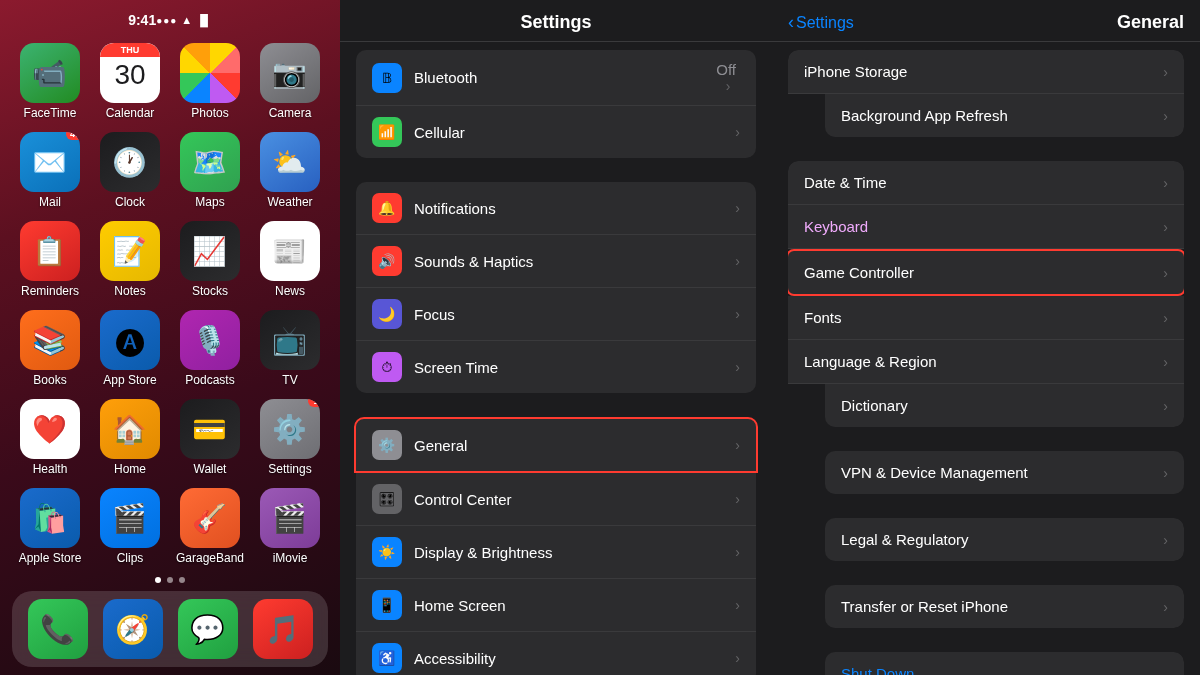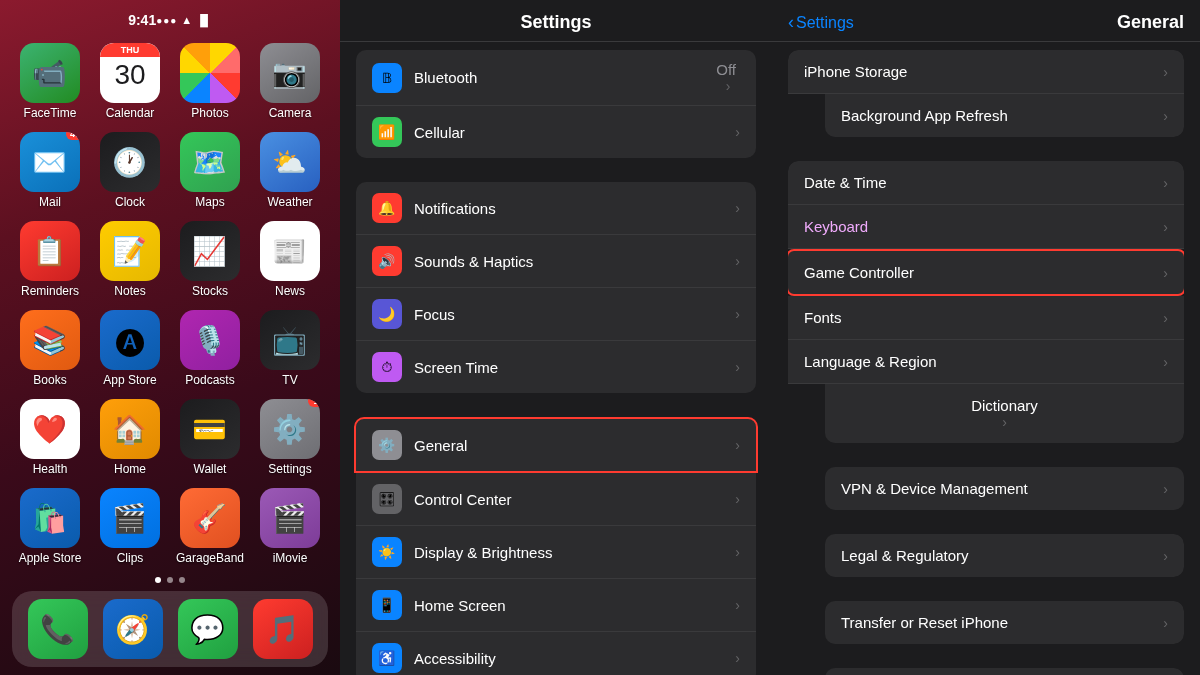--- a/index.html
+++ b/index.html
@@ -670,21 +670,21 @@
         <span class="chevron">›</span>
       </div>
     </div>
           <div class="general-row" style="border-radius: 0px;">
       <span class="general-row-label" style="color:white;">Language &amp; Region</span>
       <div style="display:flex;align-items:center;">
 
         <span class="chevron">›</span>
       </div>
     </div>
-          <div class="general-row" style="border-radius: 0px 0px 10px 10px; border-bottom: none; flex-direction: column;">
+          <div class="general-row" style="border-radius: 0px 0px 10px 10px; border-bottom: none;">
       <span class="general-row-label" style="color:white;">Dictionary</span>
       <div style="display:flex;align-items:center;">
 
         <span class="chevron">›</span>
       </div>
     </div>
         </div>
       </div>
       <div style="height: 8px;"></div>
       <div class="general-group-wrapper">

